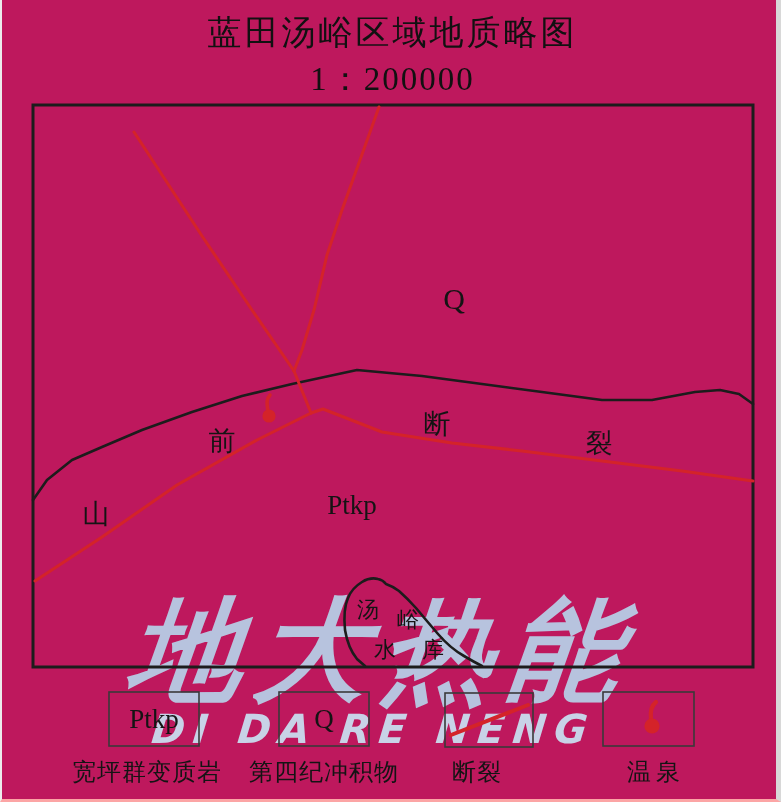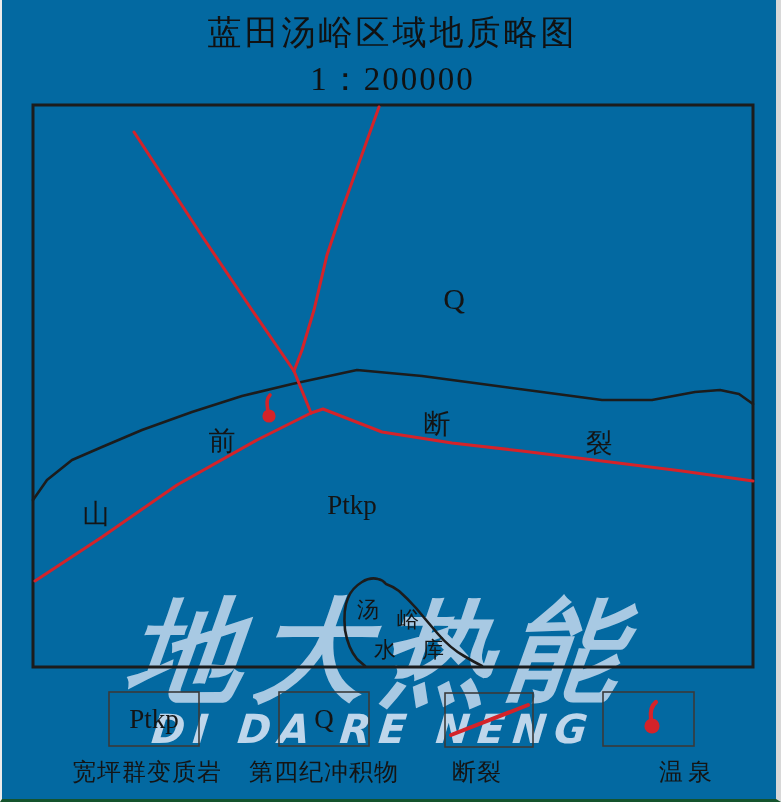--- a/index.html
+++ b/index.html
@@ -1,24 +1,24 @@
 <!DOCTYPE html>
 <html><head>
 <meta charset="utf-8">
 <style>
   html,body{margin:0;padding:0;background:#ffffff;}
   #page{
     position:relative;
     width:781px;height:802px;
-    background:#0369a1;
+    background:#be185d;
     overflow:hidden;
     font-family:"Liberation Serif","DejaVu Serif",serif;
     color:#1c1c1c;
     border-right:5px solid #d8d8d8;
-    border-bottom:3px solid #14532d;
+    border-bottom:3px solid #fca5a5;
     border-left:2px solid #ececec;
     box-sizing:border-box;
   }
   .title{
     position:absolute;left:0;top:10px;width:781px;
     text-align:center;font-size:34px;letter-spacing:3px;
     color:#111;
   }
   .scale{
     position:absolute;left:0;top:57px;width:781px;
@@ -106,15 +106,15 @@
   <div class="lbl lbl-res" style="left:406px;top:620px;">峪</div>
   <div class="lbl lbl-res" style="left:383px;top:650px;">水</div>
   <div class="lbl lbl-res" style="left:431px;top:650px;">库</div>
 
   <div class="lbl lbl-legend-sym" style="left:152px;top:719px;">Ptkp</div>
   <div class="lbl lbl-legend-sym" style="left:322px;top:719px;">Q</div>
 
   <div class="lbl lbl-legend-name" style="left:145px;top:772px;">宽坪群变质岩</div>
   <div class="lbl lbl-legend-name" style="left:322px;top:772px;">第四纪冲积物</div>
   <div class="lbl lbl-legend-name" style="left:475px;top:772px;">断裂</div>
-  <div class="lbl lbl-legend-name spread" style="left:654px;top:772px;margin-left:32px;">温泉</div>
+  <div class="lbl lbl-legend-name spread" style="left:654px;top:772px;">温泉</div>
 
 </div>
 
 </body></html>

